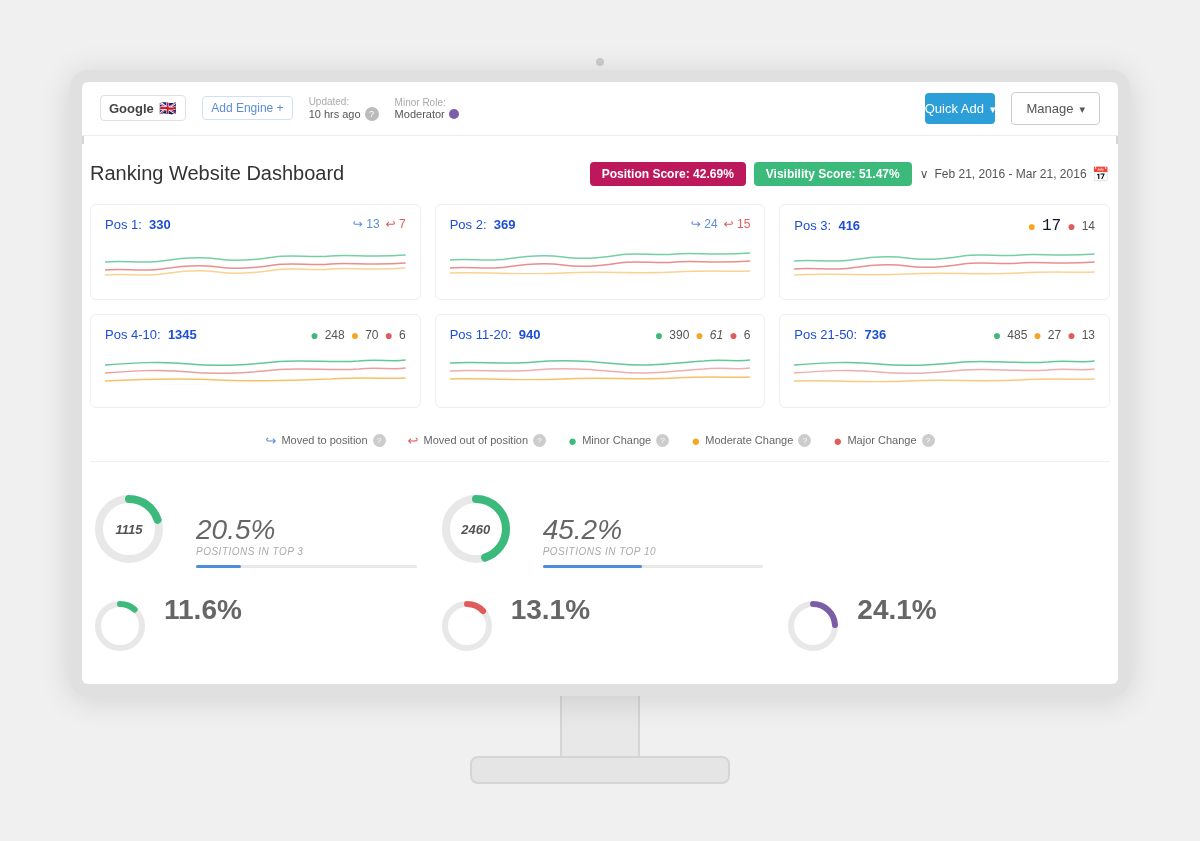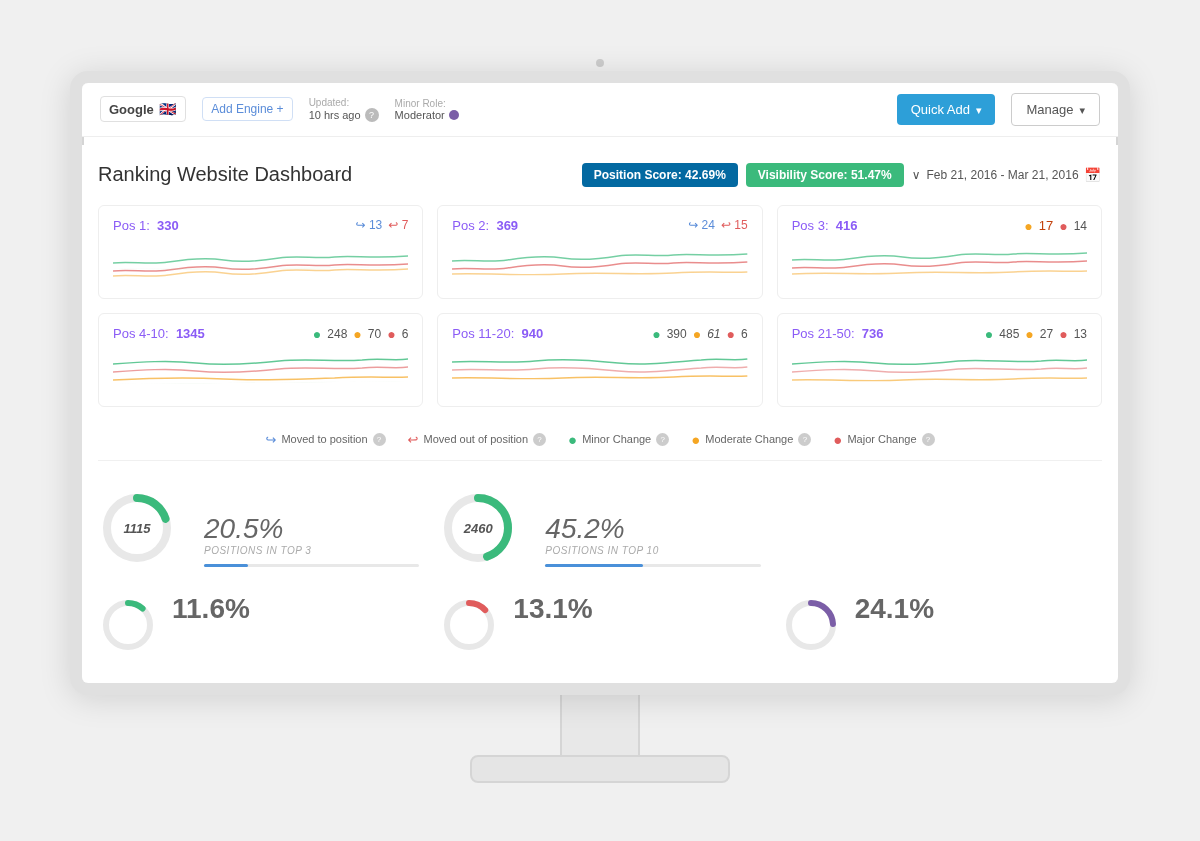--- a/index.html
+++ b/index.html
@@ -133,21 +133,21 @@
       display: inline-block;
     }
 
     .header-spacer { flex: 1; }
 
     .quick-add-btn {
       background: #2d9fd8;
       color: #fff;
       border: none;
       border-radius: 4px;
-      padding: 8px 14px;
+      padding: 8px 0;
       font-size: 13px;
       cursor: pointer;
       display: flex;
       align-items: center;
       gap: 6px;
     }
 
     .manage-btn {
       background: #fff;
       color: #555;
@@ -161,21 +161,21 @@
       gap: 6px;
     }
 
     .chevron-down::after {
       content: '▾';
       font-size: 11px;
     }
 
     
     .dashboard-content {
-      padding: 18px 16px;
+      padding: 18px 8px;
       background: #fff;
       margin-top: 8px;
     }
 
     .dashboard-title-row {
       display: flex;
       align-items: center;
       justify-content: space-between;
       margin-bottom: 18px;
     }
@@ -186,21 +186,21 @@
       color: #333;
     }
 
     .score-badges {
       display: flex;
       align-items: center;
       gap: 8px;
     }
 
     .badge-position {
-      background: #0369a1;
+      background: #be185d;
       color: #fff;
       border-radius: 4px;
       padding: 5px 12px;
       font-size: 12px;
       font-weight: 600;
     }
 
     .badge-visibility {
       background: #3bba7c;
       color: #fff;
@@ -241,21 +241,21 @@
 
     .pos-card-header {
       display: flex;
       align-items: center;
       justify-content: space-between;
       margin-bottom: 8px;
     }
 
     .pos-label {
       font-size: 13px;
-      color: #8b5cf6;
+      color: #1d4ed8;
       font-weight: 500;
     }
 
     .pos-changes {
       display: flex;
       align-items: center;
       gap: 6px;
       font-size: 12px;
     }
 
@@ -521,21 +521,21 @@
             <path d="M0,20 C20,18 40,22 60,19 C80,16 100,14 120,17 C140,20 160,18 180,15 C200,12 220,16 240,14 C260,12 280,16 320,13" fill="none" stroke="#3bba7c" stroke-width="1.5" opacity="0.7"></path>
             <path d="M0,33 C40,32 80,35 120,33 C160,31 200,34 240,32 C280,30 300,32 320,31" fill="none" stroke="#f5a623" stroke-width="1.5" opacity="0.5"></path>
           </svg>
         </div>
 
         <div class="pos-card">
           <div class="pos-card-header">
             <span class="pos-label">Pos 3: &nbsp;<strong>416</strong></span>
             <div class="pos-changes">
               <span class="dot-orange">●</span>
-              <span style="color:#c2410c;font-size:13px;">17</span>
+              <span style="color:#0f172a;font-size:16px;font-family:Liberation Mono, monospace;">17</span>
               <span class="dot-red">●</span>
               <span style="color:#555;font-size:12px;">14</span>
             </div>
           </div>
           <svg class="chart-area" viewBox="0 0 320 44" preserveAspectRatio="none">
             <path d="M0,26 C20,24 40,28 60,25 C80,22 100,20 120,23 C140,26 160,24 180,21 C200,18 220,22 240,20 C260,18 280,22 320,19" fill="none" stroke="#e05c5c" stroke-width="1.5" opacity="0.7"></path>
             <path d="M0,18 C20,16 40,20 60,17 C80,14 100,12 120,15 C140,18 160,16 180,13 C200,10 220,14 240,12 C260,10 280,14 320,11" fill="none" stroke="#3bba7c" stroke-width="1.5" opacity="0.7"></path>
             <path d="M0,32 C40,30 80,33 120,31 C160,29 200,32 240,30 C280,28 300,30 320,29" fill="none" stroke="#f5a623" stroke-width="1.5" opacity="0.5"></path>
           </svg>
         </div>

